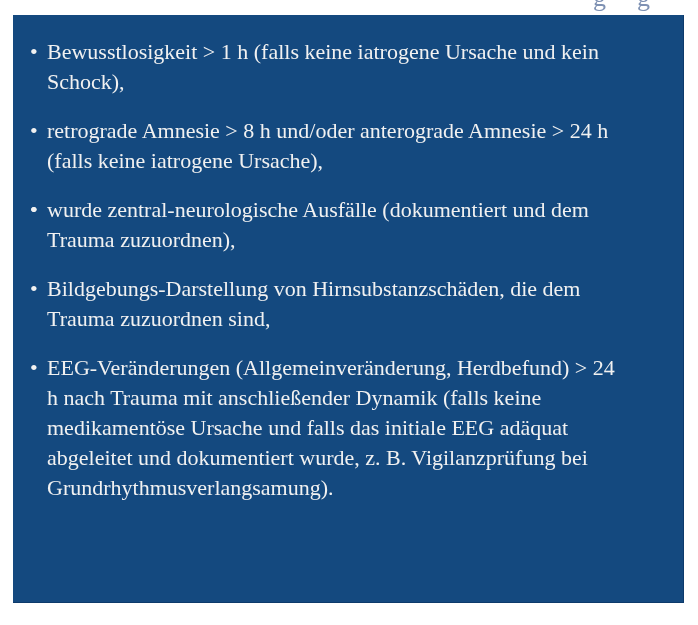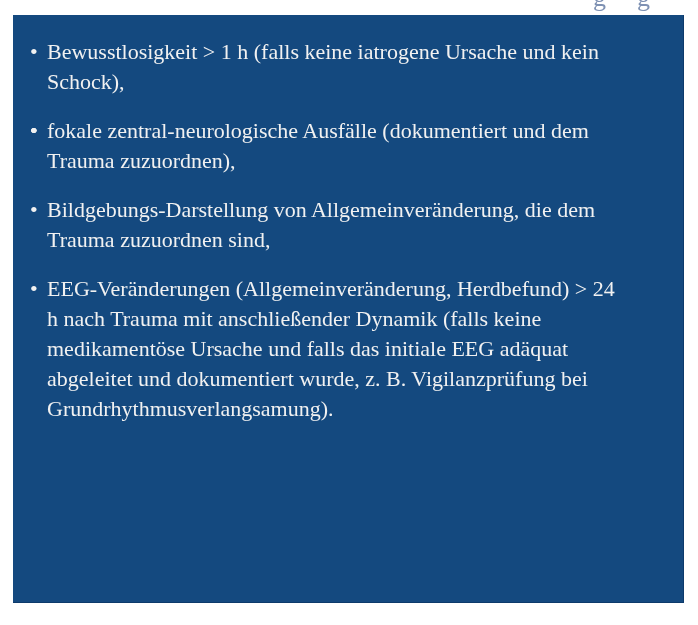--- a/index.html
+++ b/index.html
@@ -77,32 +77,34 @@
 </div>
 
 <div class="panel" style="background: rgb(20, 73, 127); color: rgb(241, 241, 241);">
   <div class="bullet">
     <span class="dot">•</span>
     <span class="txt">Bewusstlosigkeit &gt; 1 h (falls keine iatrogene Ursache und kein
 Schock),</span>
   </div>
   <div class="bullet">
     <span class="dot">•</span>
+    <span class="txt">retrograde Amnesie &gt; 8 h und/oder anterograde Amnesie &gt; 24 h
+(falls keine iatrogene Ursache),</span>
   </div>
   <div class="bullet">
     <span class="dot">•</span>
   </div>
   <div class="bullet">
     <span class="dot">•</span>
-    <span class="txt">fokale zentral-neurologische Ausfälle (dokumentiert und dem
+    <span class="txt">wurde zentral-neurologische Ausfälle (dokumentiert und dem
 Trauma zuzuordnen),</span>
   </div>
   <div class="bullet">
     <span class="dot">•</span>
-    <span class="txt">Bildgebungs-Darstellung von Allgemeinveränderung, die dem
+    <span class="txt">Bildgebungs-Darstellung von Hirnsubstanzschäden, die dem
 Trauma zuzuordnen sind,</span>
   </div>
   <div class="bullet">
     <span class="dot">•</span>
     <span class="txt">EEG-Veränderungen (Allgemeinveränderung, Herdbefund) &gt; 24
 h nach Trauma mit anschließender Dynamik (falls keine
 medikamentöse Ursache und falls das initiale EEG adäquat
 abgeleitet und dokumentiert wurde, z. B. Vigilanzprüfung bei
 Grundrhythmusverlangsamung).</span>
   </div>

